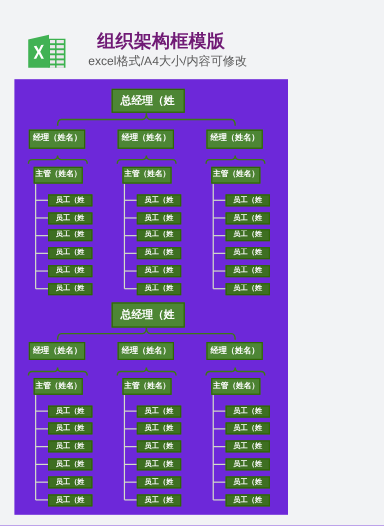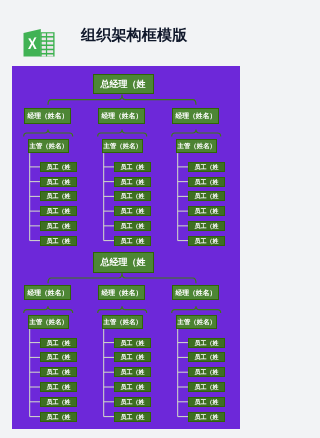--- a/index.html
+++ b/index.html
@@ -1,20 +1,20 @@
 <!DOCTYPE html>
 <html><head>
 <meta charset="utf-8">
 <style>
   html,body{margin:0;padding:0;}
   body{width:252px;height:438px;background:#f2f3f5;font-family:"Liberation Sans",sans-serif;overflow:hidden;}
   #stage{position:relative;width:252px;height:438px;}
 
   .hdr-icon{position:absolute;left:22.8px;top:28.0px;width:33px;height:30.5px;}
-  .title{position:absolute;left:81px;top:26.5px;font-size:15px;font-weight:bold;color:#0f172a;letter-spacing:0.2px;line-height:15px;}
+  .title{position:absolute;left:81px;top:26.5px;font-size:15px;font-weight:bold;color:#701a75;letter-spacing:0.2px;line-height:15px;}
   .subtitle{position:absolute;left:73.5px;top:47.1px;font-size:10.1px;color:#5a5a5a;line-height:10px;}
 
   .card{position:absolute;left:12px;top:66px;width:228px;height:363px;background:#6d28d9;}
 
   .box{position:absolute;box-sizing:border-box;color:#fff;text-align:center;overflow:hidden;white-space:nowrap;font-weight:bold;}
   .b-top{background:#4d8635;border:1px solid #2f6606;}
   .b-mgr{background:#4d8635;border:1px solid #2f6606;}
   .b-sup{background:#4c8232;border:1px solid #2f6606;}
   .b-emp{background:#3e6f22;border:1px solid #2f6606;}
 
@@ -38,20 +38,21 @@
         <rect x="23.4" y="17.2" width="5.9" height="2.6"></rect>
       <rect x="18.1" y="21.3" width="4.1" height="2.6"></rect>
         <rect x="23.4" y="21.3" width="5.9" height="2.6"></rect>
       <rect x="18.1" y="25.4" width="4.1" height="2.0"></rect>
         <rect x="23.4" y="25.4" width="5.9" height="2.0"></rect>
     </g>
     <path d="M0.5 4.5 L17.3 0.6 L17.3 27.4 L0.5 27.4 Z" fill="#41b254"></path>
     <path d="M5.0 9.9 L7.1 9.55 L9.05 13.0 L11.0 9.0 L13.1 8.7 L10.2 14.3 L13.2 20.0 L11.1 20.0 L9.05 15.9 L7.0 20.0 L4.9 20.0 L7.9 14.5 Z" fill="#ffffff"></path>
   </svg>
   <div class="title">组织架构框模版</div>
+  <div class="subtitle">excel格式/A4大小/内容可修改</div>
 
   <div class="card" id="card">
       <svg class="conn" width="228" height="363" viewBox="0 0 228 363">
         <path d="M36 38.8 Q36 33.599999999999994 39.2 33.599999999999994 L106.8 33.599999999999994 Q110 33.599999999999994 110 28.399999999999995 Q110 33.599999999999994 113.2 33.599999999999994 L180.8 33.599999999999994 Q184 33.599999999999994 184 38.8" fill="none" stroke="#3c7a14" stroke-width="1.15"></path>
         <path d="M11.7 70.4 Q11.7 67 14.899999999999999 67 L32.8 67 Q36 67 36 63.6 Q36 67 39.2 67 L57.5 67 Q60.7 67 60.7 70.4" fill="none" stroke="#3c7a14" stroke-width="1.15"></path>
         <path d="M17.7 87.1 L17.7 174.60000000000002" fill="none" stroke="#d5ddc9" stroke-width="1"></path>
         <path d="M17.7 100.9 L28.200000000000003 100.9" fill="none" stroke="#d5ddc9" stroke-width="1"></path>
         <path d="M17.7 115.64000000000001 L28.200000000000003 115.64000000000001" fill="none" stroke="#d5ddc9" stroke-width="1"></path>
         <path d="M17.7 130.38 L28.200000000000003 130.38" fill="none" stroke="#d5ddc9" stroke-width="1"></path>
         <path d="M17.7 145.12 L28.200000000000003 145.12" fill="none" stroke="#d5ddc9" stroke-width="1"></path>

